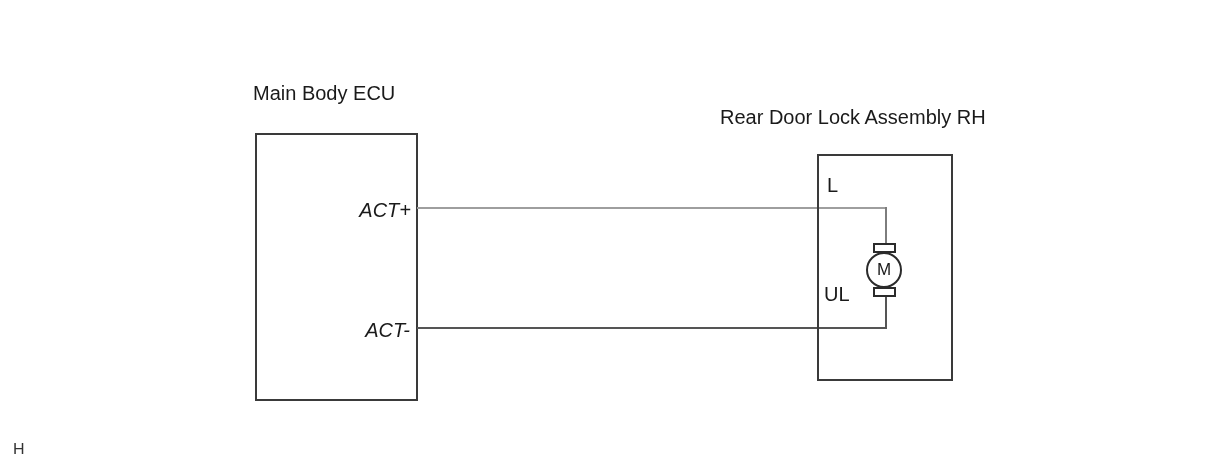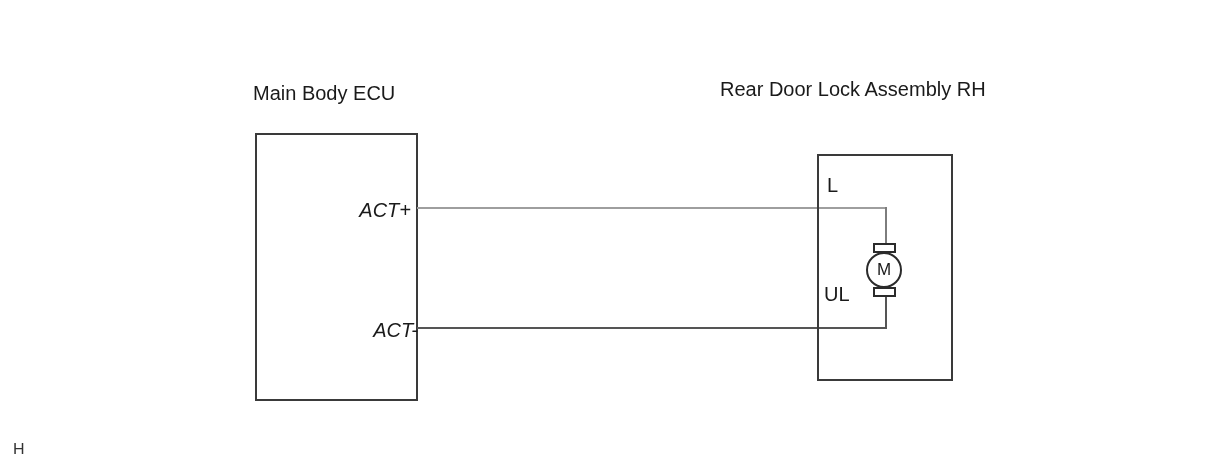--- a/index.html
+++ b/index.html
@@ -69,27 +69,27 @@
     color:#333333;
   }
 </style>
 </head>
 <body>
 
 <div class="canvas">
 
   <div class="abs component-title" style="left:253px; top:82px;">Main Body ECU</div>
 
-  <div class="abs component-title" style="left:720px; top:78px;text-align:right;">Rear Door Lock Assembly RH</div>
+  <div class="abs component-title" style="left:720px; top:106px;text-align:right;">Rear Door Lock Assembly RH</div>
 
   <div class="abs component-box" style="left:255px; top:133px; width:163px; height:268px;"></div>
 
   <div class="abs pin-label pin-right-align" style="left:330px; top:199px; width:81px;">ACT+</div>
 
-  <div class="abs pin-label pin-right-align" style="left:338px; top:319px; width:80px;">ACT-</div>
+  <div class="abs pin-label pin-right-align" style="left:330px; top:319px; width:80px;">ACT-</div>
 
   <div class="abs wire-h wire-plus" style="left:417px; top:207px; width:470px;"></div>
   <div class="abs wire-v wire-drop-seg" style="left:885px; top:207px; height:38px;"></div>
 
   <div class="abs wire-h wire-minus" style="left:417px; top:327px; width:470px;"></div>
   <div class="abs wire-v wire-minus" style="left:885px; top:295px; height:34px;"></div>
 
   <div class="abs component-box" style="left:817px; top:154px; width:136px; height:227px;"></div>
 
   <div class="abs pin-label" style="left:827px; top:174px;">L</div>

